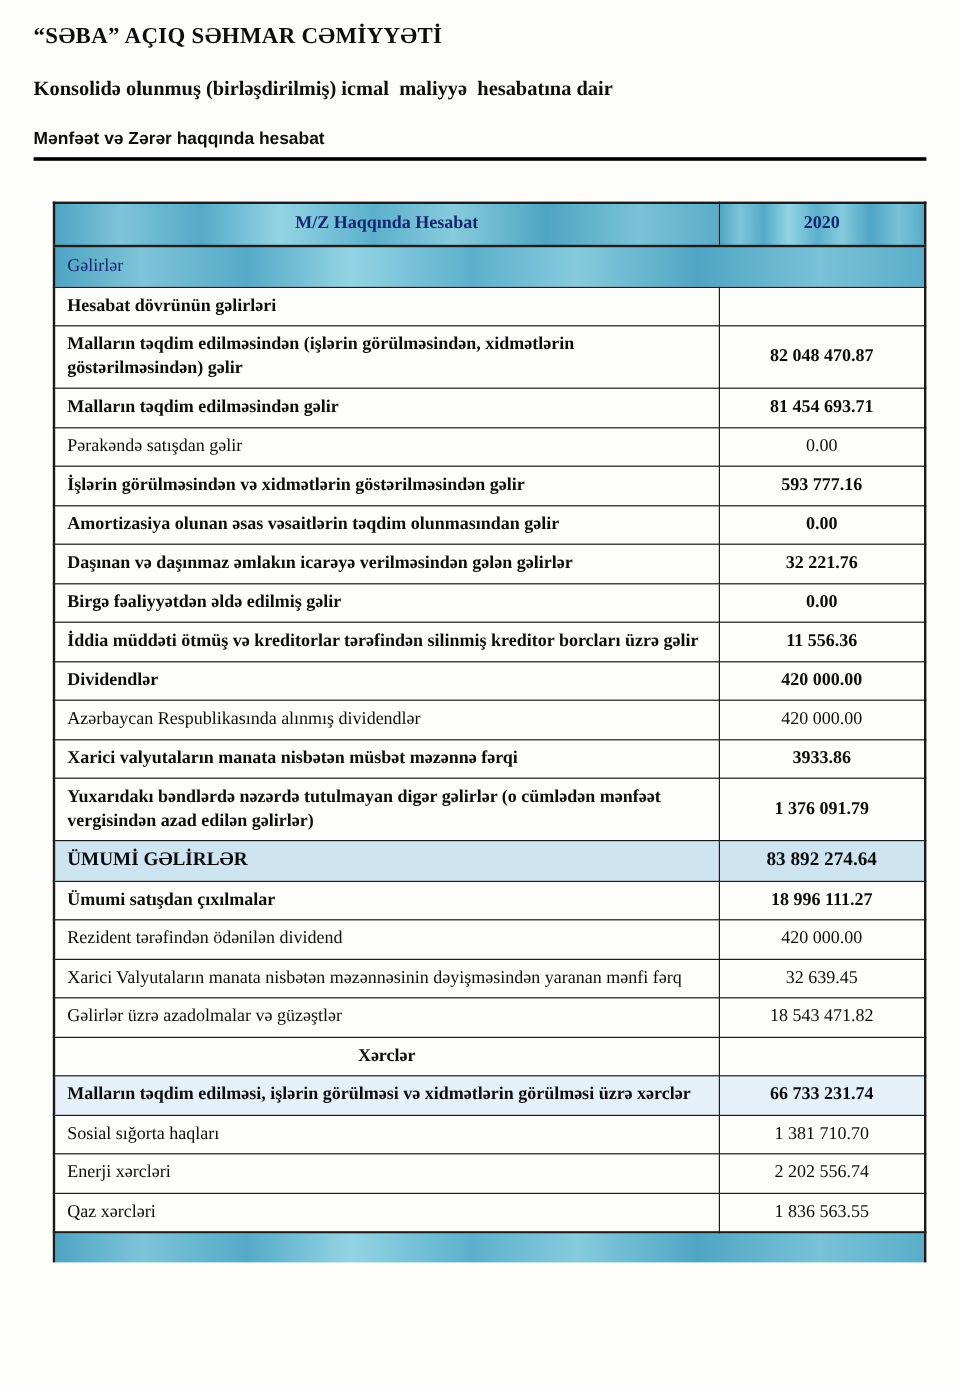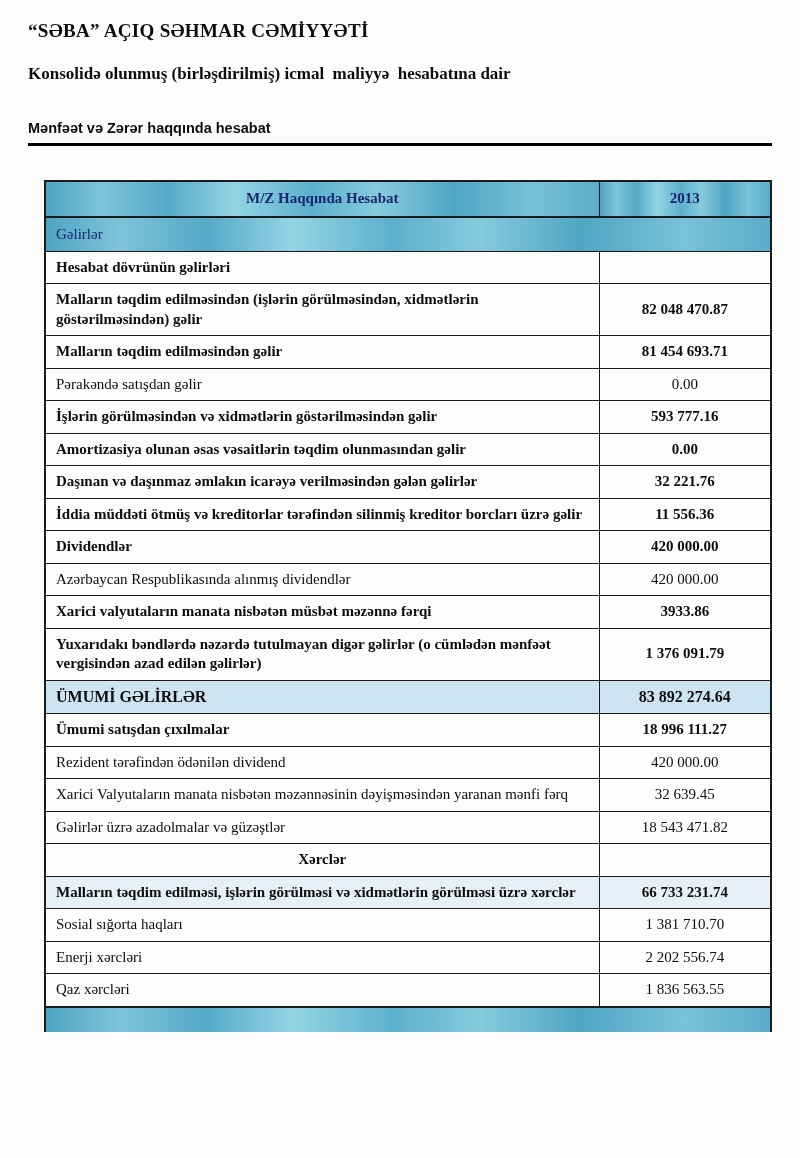--- a/index.html
+++ b/index.html
@@ -15,21 +15,21 @@
   .company-title{
     font-size:19px; font-weight:bold; letter-spacing:.3px;
     margin-top:4px;
   }
   .subtitle{
     font-size:17px; font-weight:bold; margin-top:22px;
     white-space:pre-wrap;
   }
   .report-title{
     font-family:"Liberation Sans","DejaVu Sans",sans-serif;
-    font-size:14.5px; font-weight:bold; margin-top:36px;
+    font-size:14.5px; font-weight:bold; margin-top:24px;
     padding-bottom:7px;
     border-bottom:3.5px solid #000;
   }
 
   .table-wrap{ margin-top:34px;padding-left:16px; }
   table{
     width:100%;
     border-collapse:collapse;
     border:2px solid #1b1b1b;
     table-layout:fixed;
@@ -100,21 +100,21 @@
 
   <div class="table-wrap">
     <table>
       <colgroup>
         <col class="c-label">
         <col class="c-value">
       </colgroup>
       <thead>
         <tr>
           <th class="band">M/Z Haqqında Hesabat</th>
-          <th class="band">2013</th>
+          <th class="band">2020</th>
         </tr>
       </thead>
       <tbody>
           <tr class="row-blue">
             <td colspan="2" class="label-cell band">Gəlirlər</td>
           </tr>
           <tr class="row-bold">
             <td class="label-cell">Hesabat dövrünün gəlirləri</td>
             <td class="value-cell"></td>
           </tr>
@@ -136,20 +136,24 @@
           </tr>
           <tr class="row-bold">
             <td class="label-cell">Amortizasiya olunan əsas vəsaitlərin təqdim olunmasından gəlir</td>
             <td class="value-cell">0.00</td>
           </tr>
           <tr class="row-bold">
             <td class="label-cell">Daşınan və daşınmaz əmlakın icarəyə verilməsindən gələn gəlirlər</td>
             <td class="value-cell">32 221.76</td>
           </tr>
           <tr class="row-bold">
+            <td class="label-cell">Birgə fəaliyyətdən əldə edilmiş gəlir</td>
+            <td class="value-cell">0.00</td>
+          </tr>
+          <tr class="row-bold">
             <td class="label-cell">İddia müddəti ötmüş və kreditorlar tərəfindən silinmiş kreditor borcları üzrə gəlir</td>
             <td class="value-cell">11 556.36</td>
           </tr>
           <tr class="row-bold">
             <td class="label-cell">Dividendlər</td>
             <td class="value-cell">420 000.00</td>
           </tr>
           <tr class="row-normal">
             <td class="label-cell">Azərbaycan Respublikasında alınmış dividendlər</td>
             <td class="value-cell">420 000.00</td>

